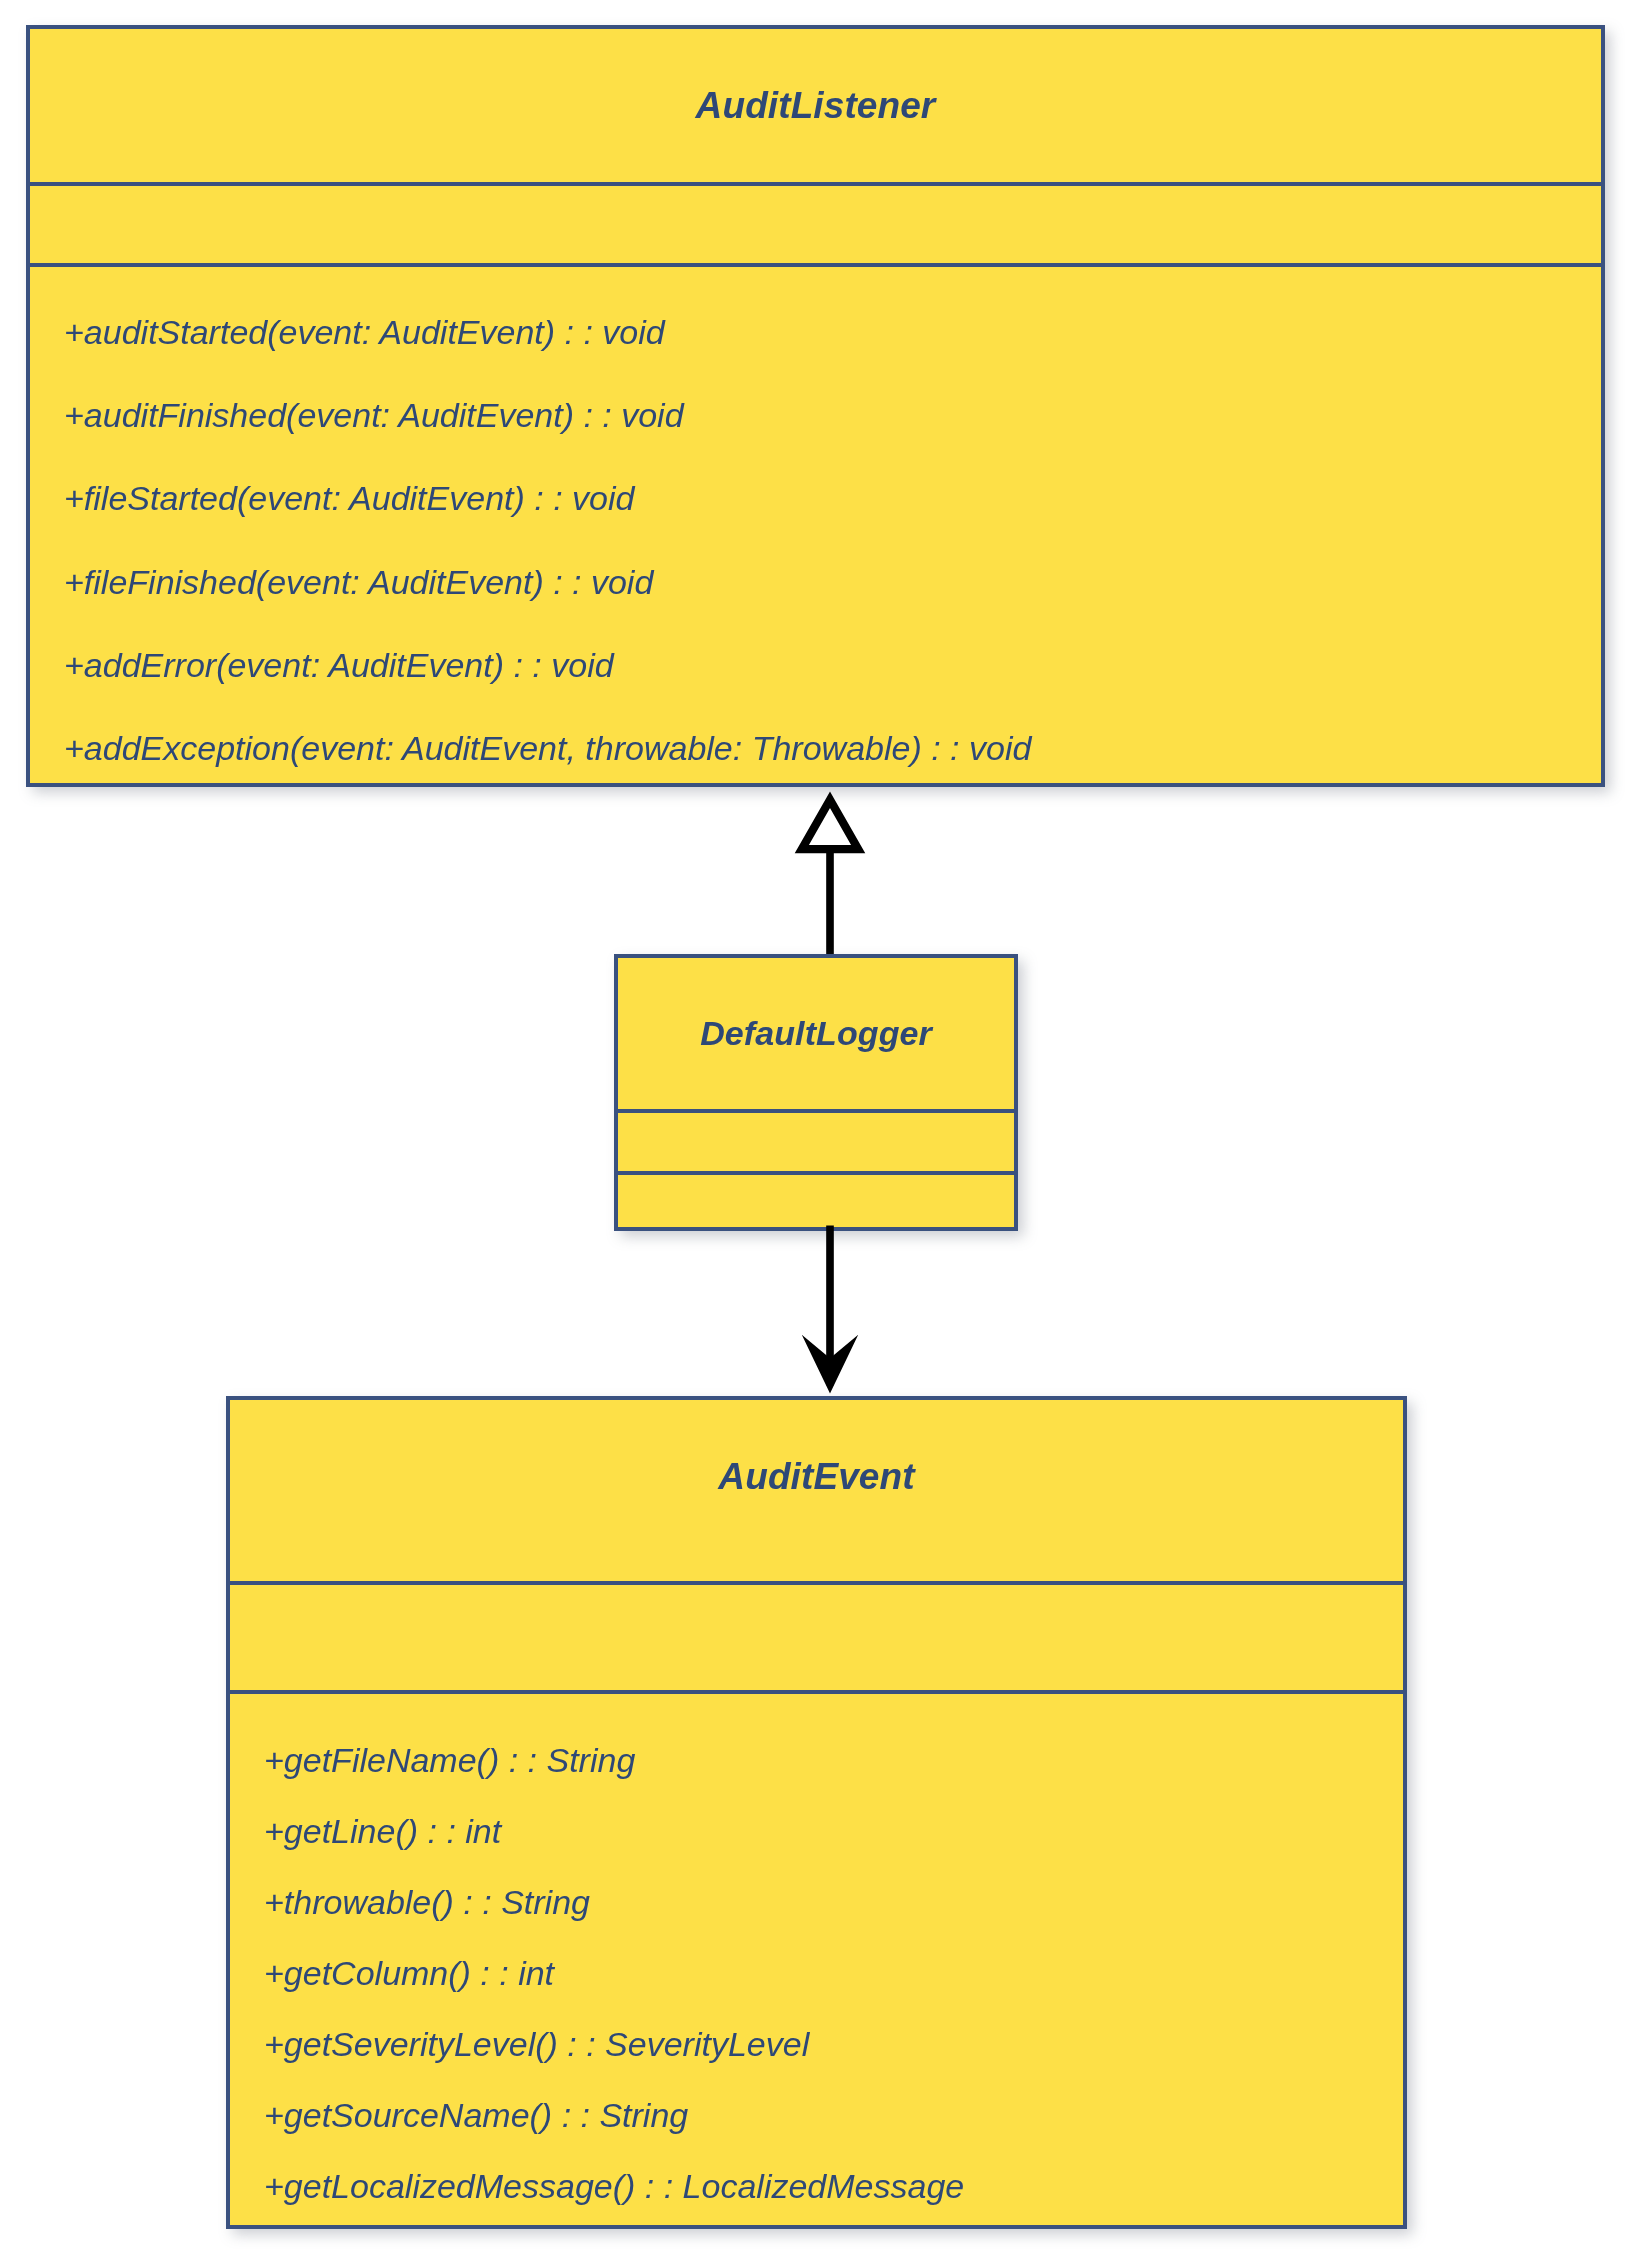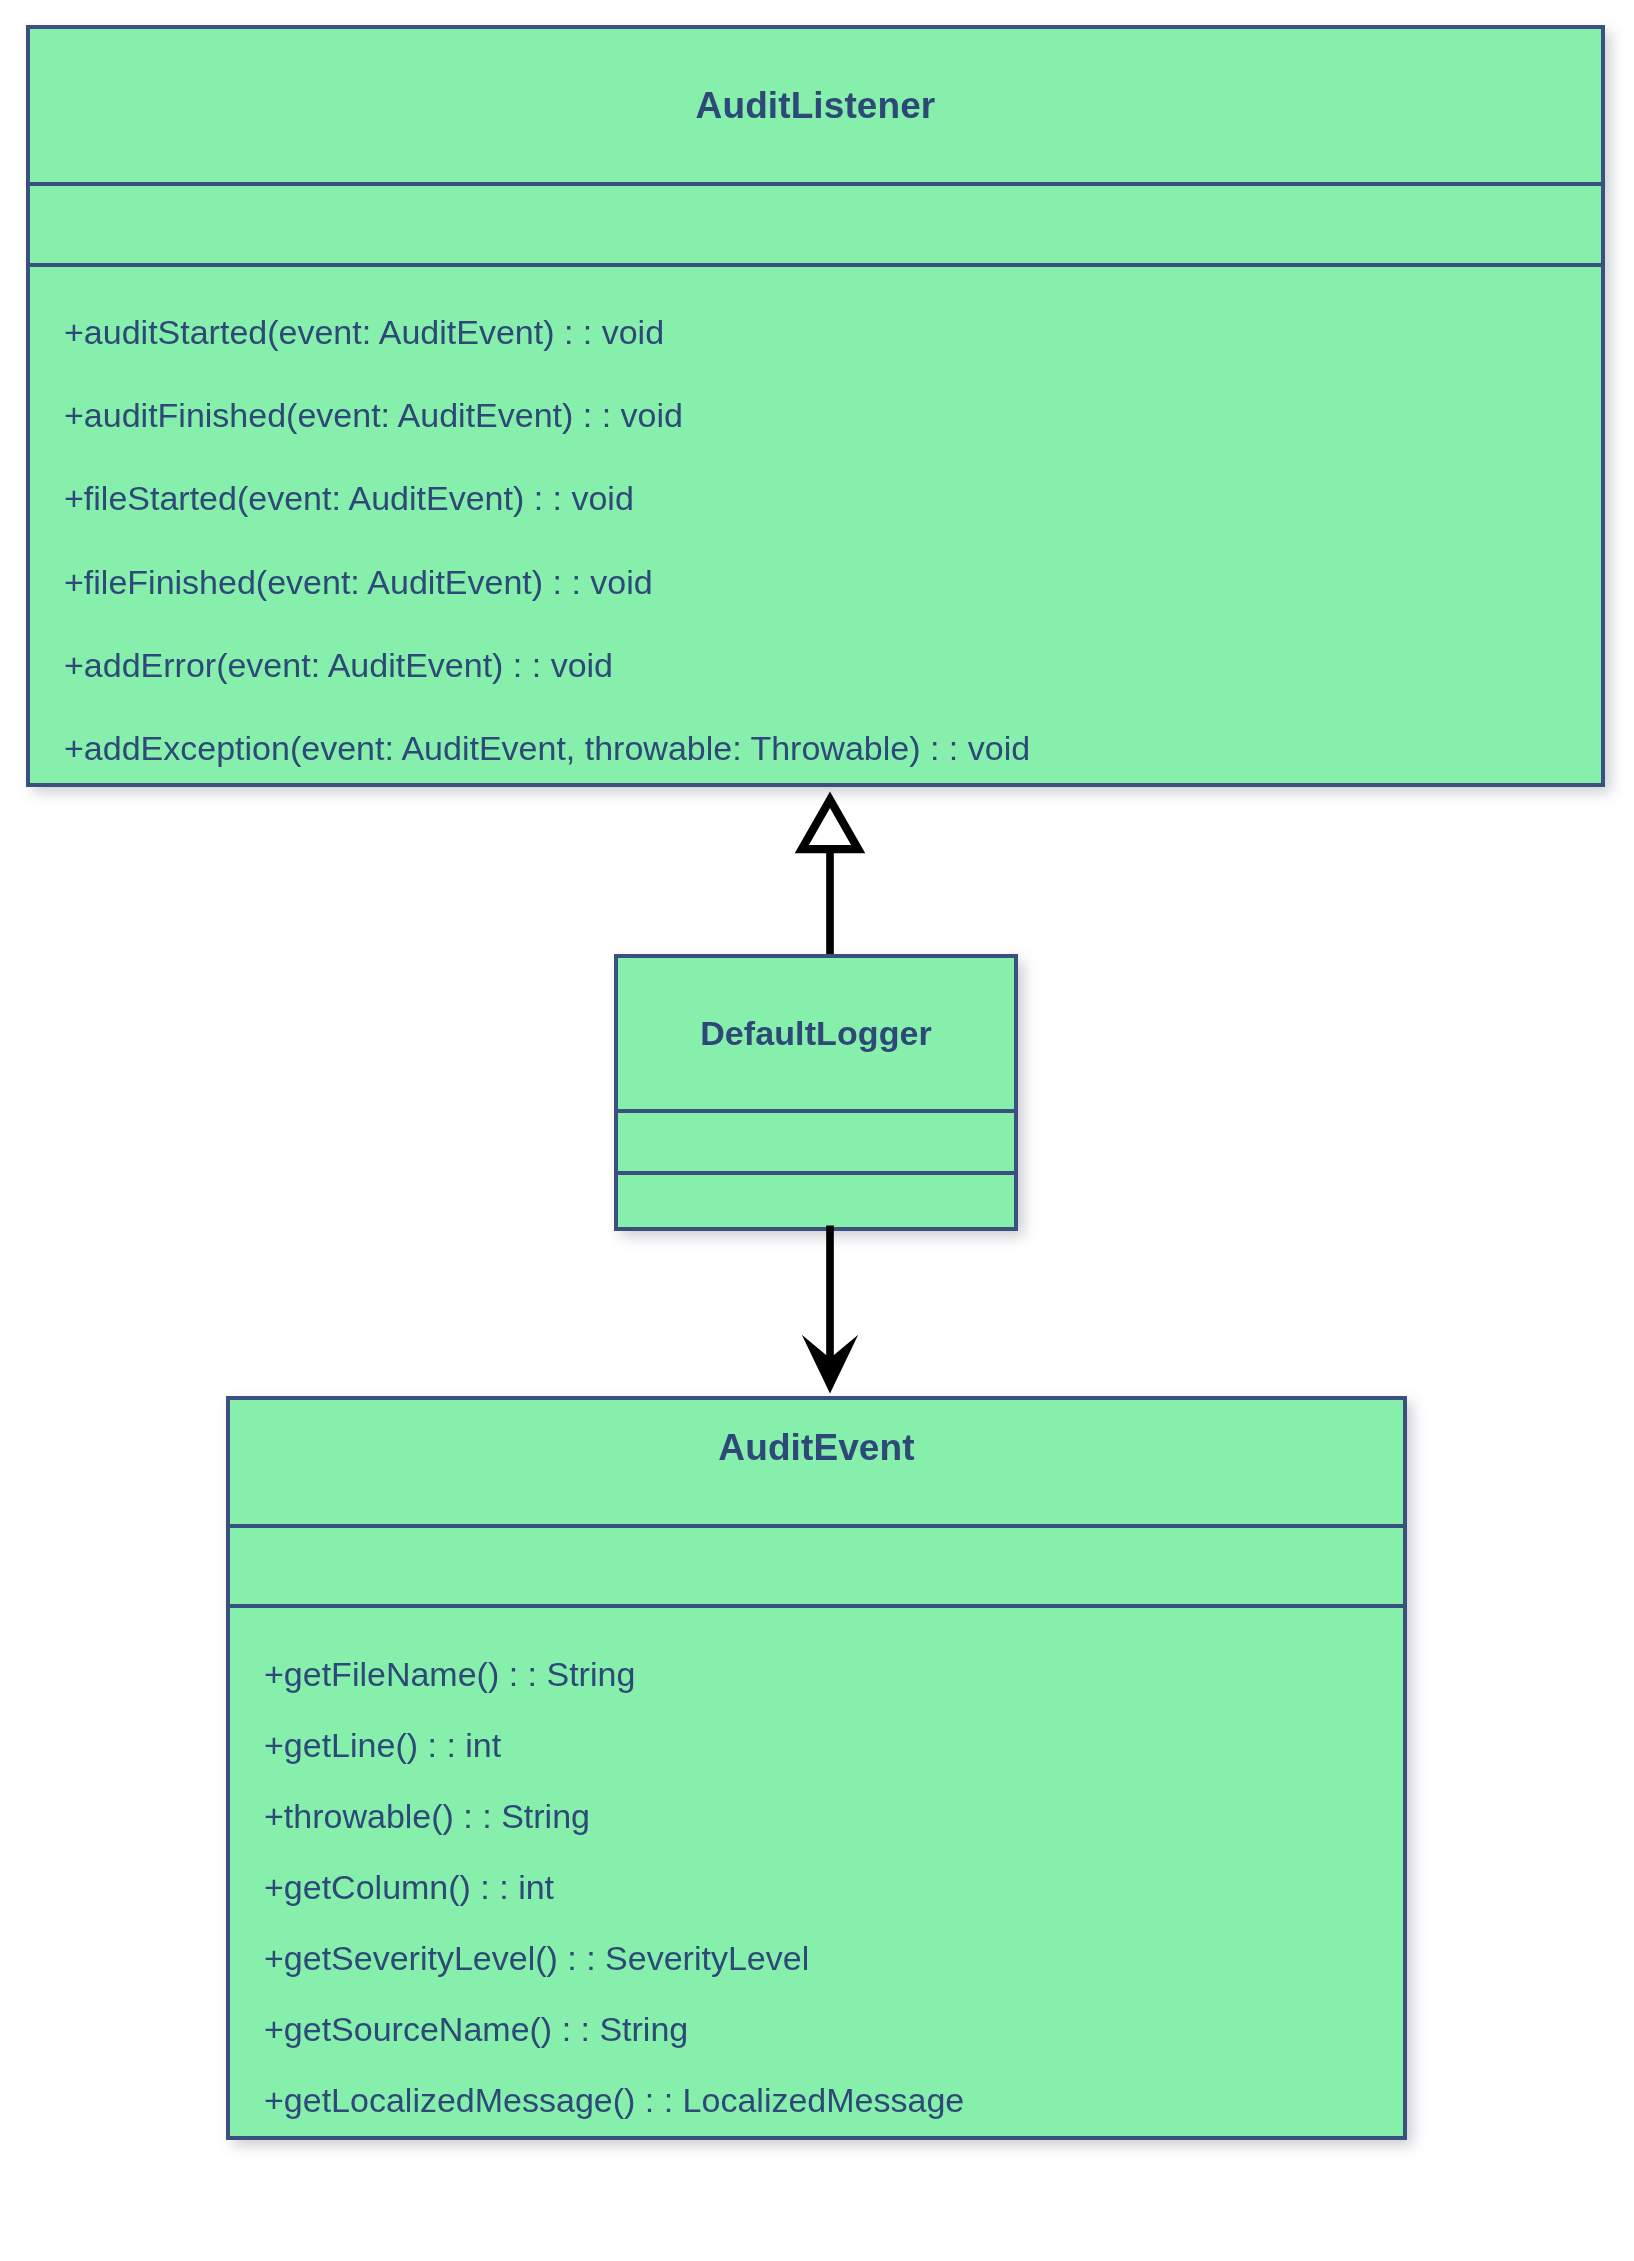--- a/index.html
+++ b/index.html
@@ -13,25 +13,26 @@
     height: 2261px;
     background: #ffffff;
     font-family: "Liberation Sans", sans-serif;
     overflow: hidden;
   }
 
   
   .uml-class {
     position: absolute;
     box-sizing: border-box;
-    background: #86efac;
+    background: #fde047;
     border: 4.7px solid #3a517f;
     box-shadow: 5.9px 5.9px 13px rgba(120,125,140,0.38);
     display: flex;
     flex-direction: column;
+    font-style: italic;
   }
   .uml-title {
     display: flex;
     align-items: center;
     justify-content: center;
     font-weight: bold;
     color: #2e4877;
     letter-spacing: 0.1px;
     text-align: center;
   }
@@ -92,21 +93,21 @@
   }
   #class-defaultlogger .uml-methods {
     flex: 1 1 auto;
   }
 
   
   #class-auditevent {
     left: 226px;
     top: 1396px;
     width: 1181px;
-    height: 744px;
+    height: 833px;
     gap: 28px;
   }
   #class-auditevent .uml-title {
     height: 153px;
     font-size: 37px;
   }
   #class-auditevent .uml-attrs {
     height: 81px;
   }
   #class-auditevent .uml-methods {

